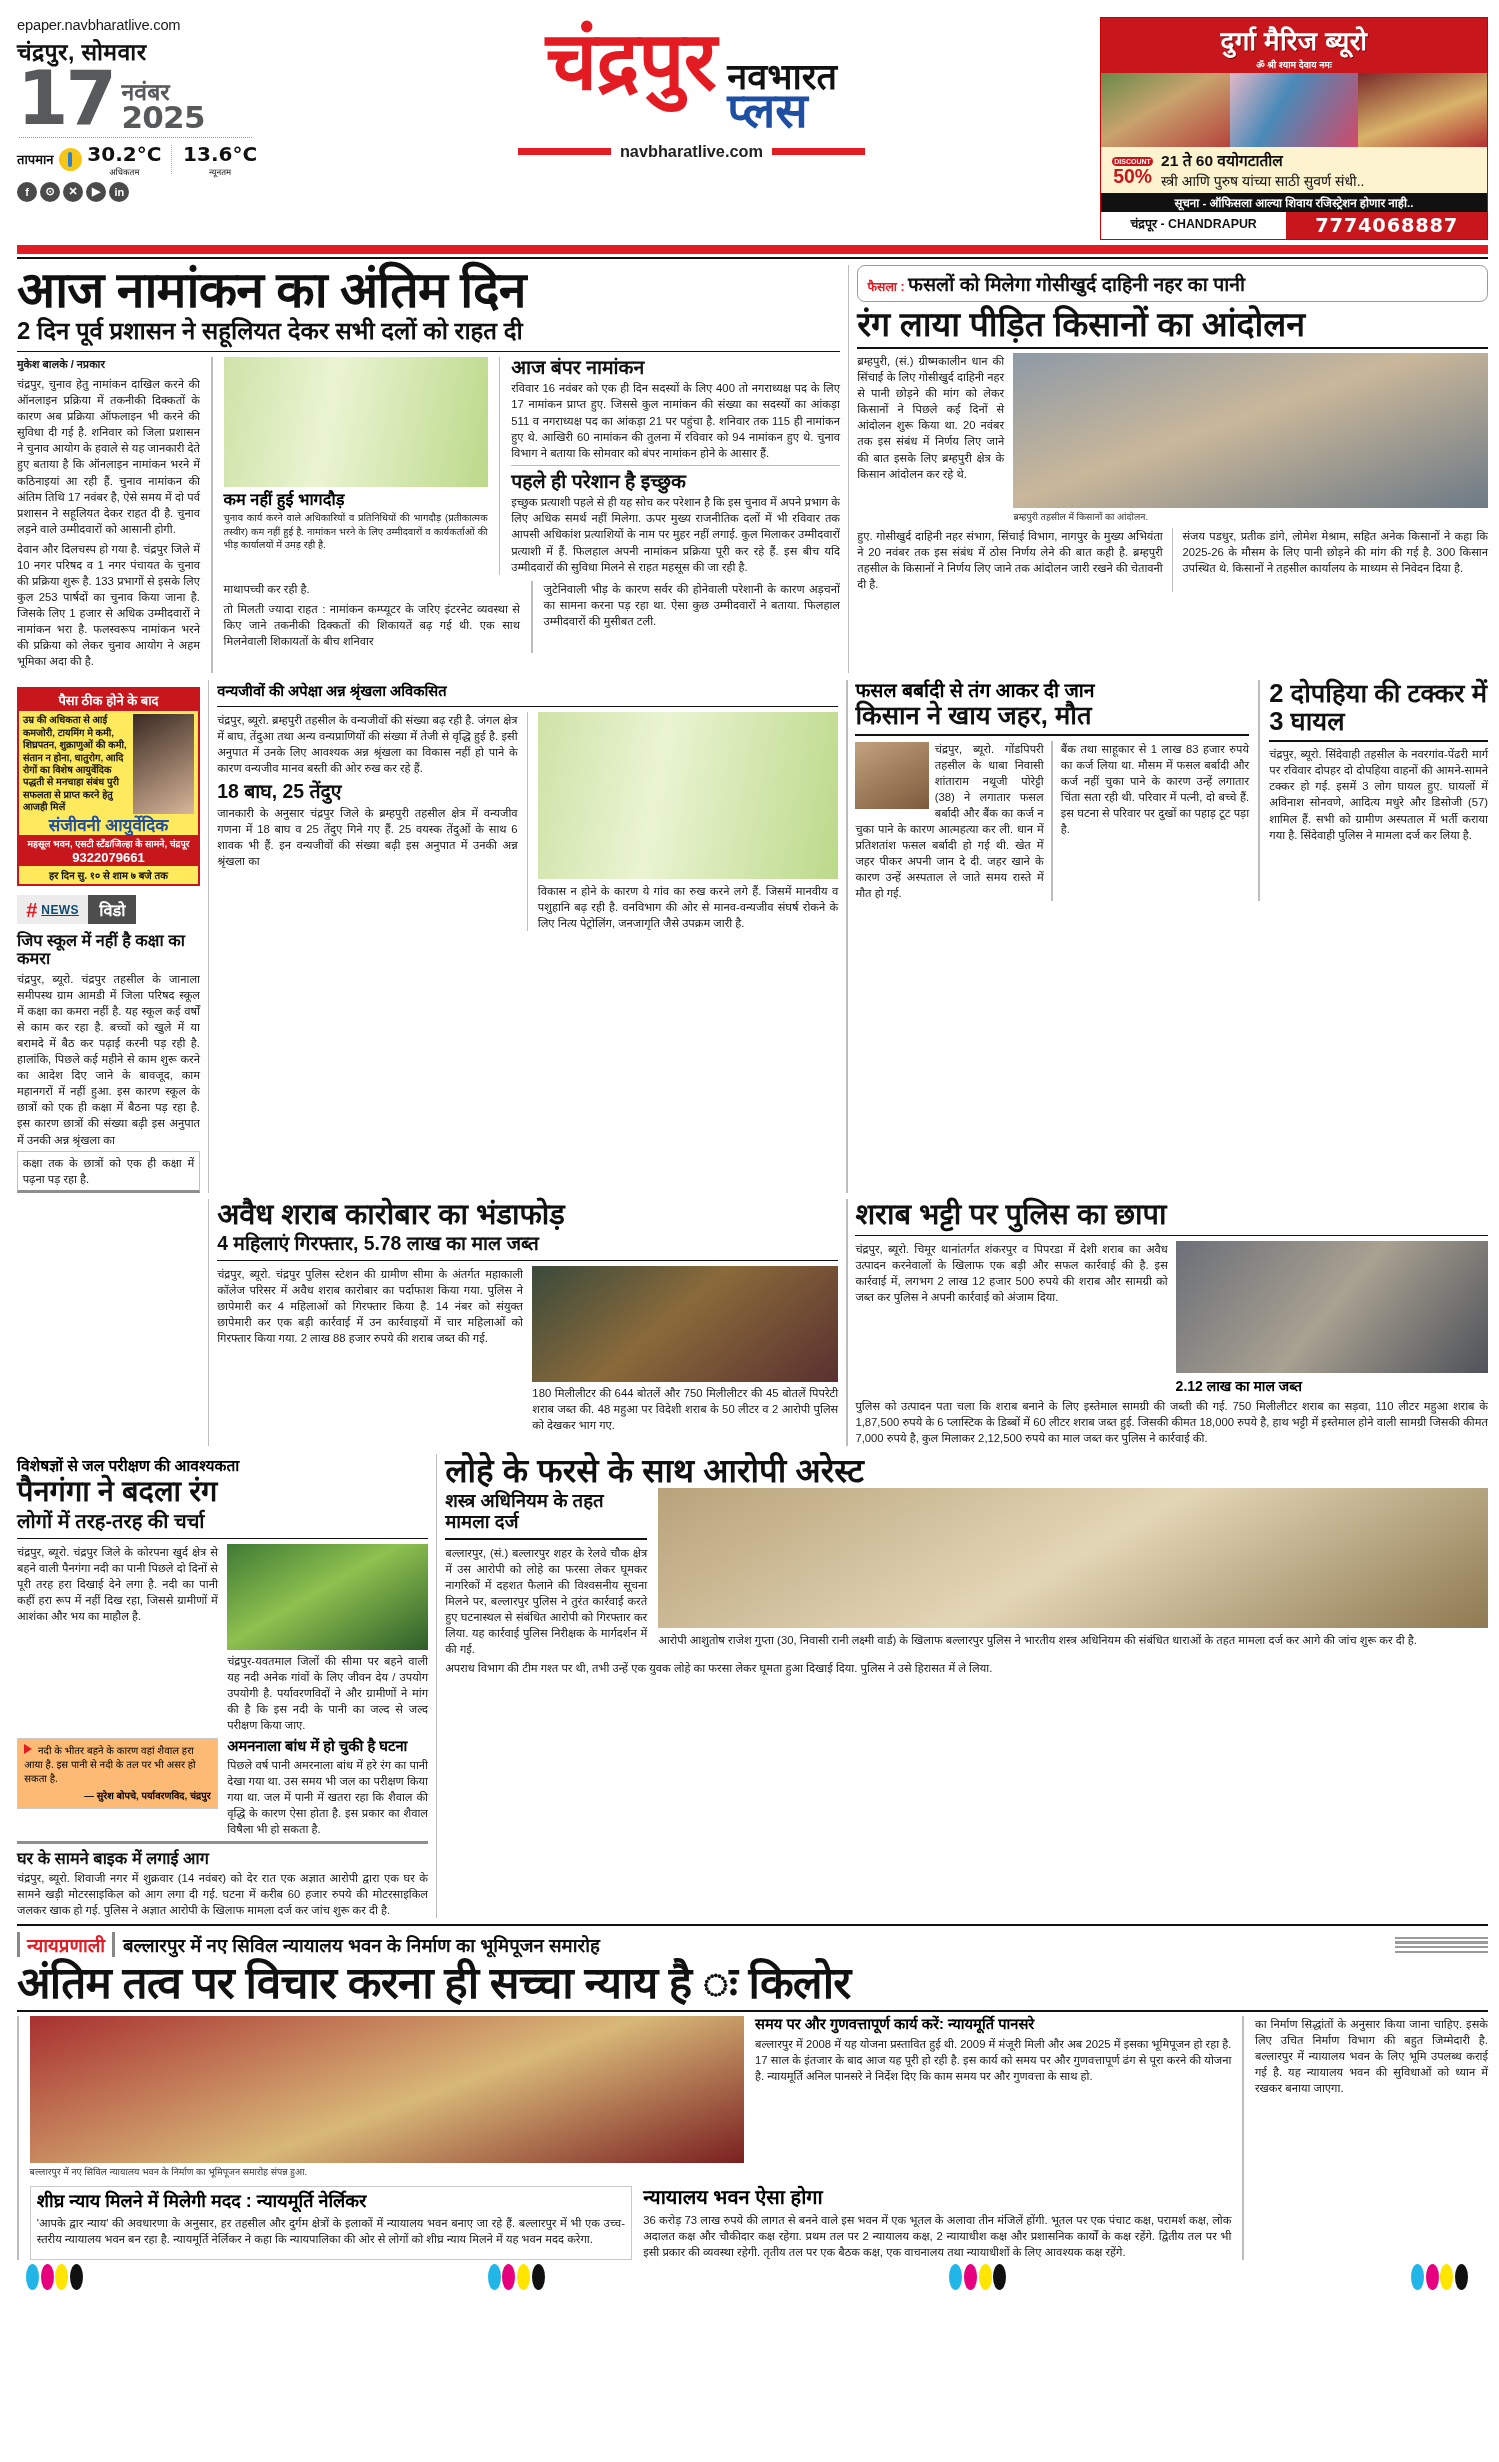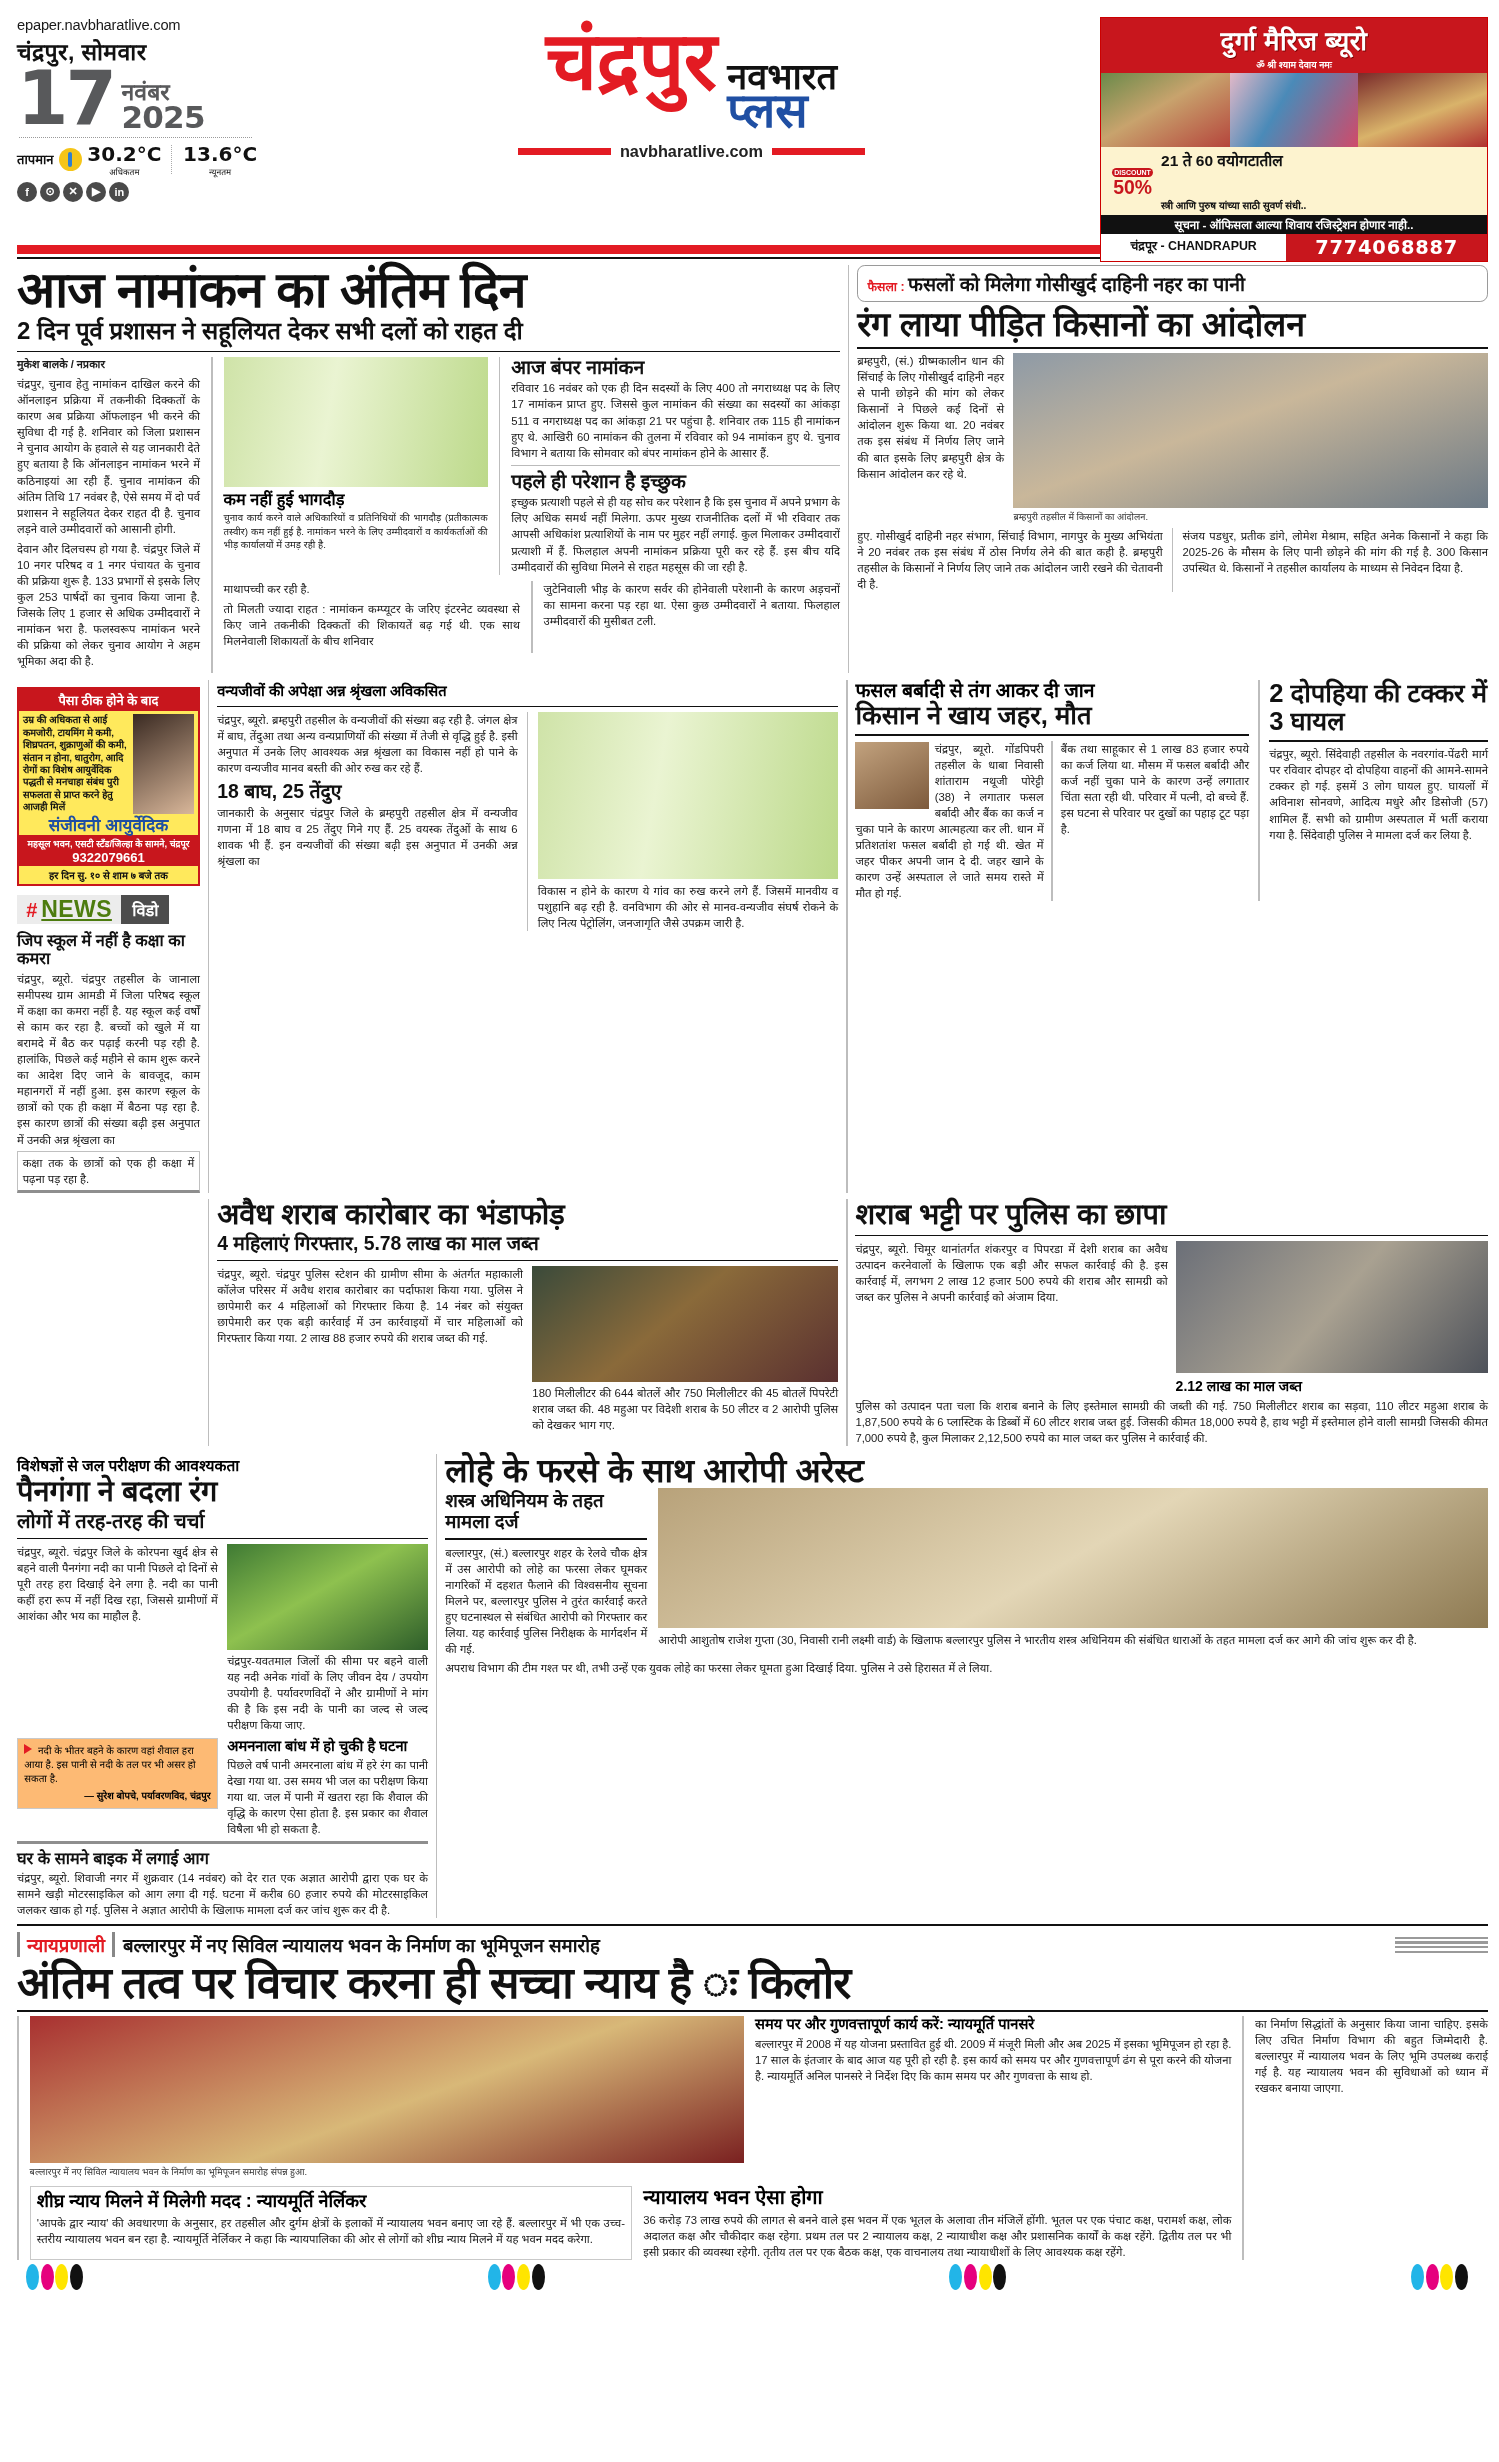--- a/index.html
+++ b/index.html
@@ -50,21 +50,21 @@
   .ad-photos { display:flex; height:74px; }
   .ph { flex:1; }
   .ph1 { background:linear-gradient(150deg,#6a8a4a,#c8a36d 45%,#b5453c); }
   .ph2 { background:linear-gradient(120deg,#e2b8c8,#4a8ab8 40%,#d04a6a); }
   .ph3 { background:linear-gradient(160deg,#7a2a2a,#d9b36a 55%,#b03030); }
   .ad-mid { display:flex; align-items:center; background:#fdf3cf; padding:2.3px 3.1px; }
   .disc { width:57px; flex:0 0 57px; text-align:center; }
   .disc .d1 { font-size:7px; font-weight:900; color:#fff; background:#c8161d; border-radius:6.2px; padding:0.8px 2.3px; display:inline-block;}
   .disc .d2 { font-size:19.4px; font-weight:900; color:#c8161d; line-height:1; }
   .ad-mid-txt .m1 { font-size:15.5px; font-weight:900; color:#111; }
-  .ad-mid-txt .m2 { font-size:10px; font-weight:700; color:#111;margin-top:27px; }
+  .ad-mid-txt .m2 { font-size:14px; font-weight:400; color:#111; }
   .ad-note { background:#111; color:#fff; text-align:center; font-size:11.6px; font-weight:700; padding:2.3px; }
   .ad-foot { display:flex; }
   .ad-foot .city { flex:0 0 48%; background:#fff; color:#111; font-size:12.4px; font-weight:800; text-align:center; padding:3.1px 1.6px; }
   .ad-foot .phone { flex:1; background:#c8161d; color:#fff; font-size:19.4px; font-weight:900; text-align:center; padding:1.6px; letter-spacing:0.8px; font-family:"DejaVu Sans",sans-serif;}
 
   .red-rule { height:9.3px; background:#e31b23; margin:3.1px 11px 0 17px; }
   .thin-rule { height:2.3px; background:#111; margin:2.3px 11px 0 17px; }
 
   
   .body-grid { display:flex; padding:6.2px 11px 0 17px; gap:7.8px; }
@@ -109,21 +109,21 @@
   .ad-ayur .bdy .t { flex:1; font-size:9.7px; font-weight:700; line-height:1.28; color:#111; }
   .ad-ayur .bdy .im { width:61px; flex:0 0 61px; background:linear-gradient(150deg,#3a2a22,#d9b79a); margin-left:3.1px; }
   .ad-ayur .brand { text-align:center; font-size:17px; font-weight:900; color:#1f4fa3; line-height:1; padding:0.8px; }
   .ad-ayur .addr { background:#c8161d; color:#fff; font-size:9.3px; font-weight:700; text-align:center; padding:1.6px; }
   .ad-ayur .addr b { font-size:13px;margin-top:37px; }
   .ad-ayur .hrs { background:#ffe95c; color:#111; font-size:10px; font-weight:800; text-align:center; padding:1.6px; }
 
   .newsbadge { display:flex; margin-top:9.3px; height:29.5px; align-items:stretch; }
   .newsbadge .a { background:#ececec; display:flex; align-items:center; gap:3.9px; padding:0 9.3px; }
   .newsbadge .hash { color:#e31b23; font-size:20px; font-weight:900; line-height:1; }
-  .newsbadge .nw { font-size:23px; font-weight:900; color:#4d7c0f; letter-spacing:0.4px;text-decoration:underline; }
+  .newsbadge .nw { font-size:12px; font-weight:900; color:#0c4a6e; letter-spacing:0.4px;text-decoration:underline; }
   .newsbadge .b { background:#4d4d4d; color:#fff; font-size:16.3px; font-weight:800; display:flex; align-items:center; padding:0 11px; }
 
   .quotebox { border:0.8px solid #c9c9c9; padding:5.4px 6.2px; background:#fdba74; font-size:10px; line-height:1.4; }
   .quotebox .who { text-align:right; font-weight:700; font-size:9.7px; margin-top:3.1px; }
   .flagdot { width:0;height:0;border-left:8.5px solid #e31b23;border-top:5.4px solid transparent;border-bottom:5.4px solid transparent; display:inline-block; margin-right:3.1px;}
 
   
   .jud-band { display:flex; align-items:center; gap:7.8px; padding:1.6px 0; }
   .jud-tag { color:#e31b23; font-weight:900; font-size:18.6px; border-left:3.1px solid #888; border-right:3.1px solid #888; padding:0 7px; }
   .jud-kick { font-size:18.6px; font-weight:700; color:#111; flex:1; }

